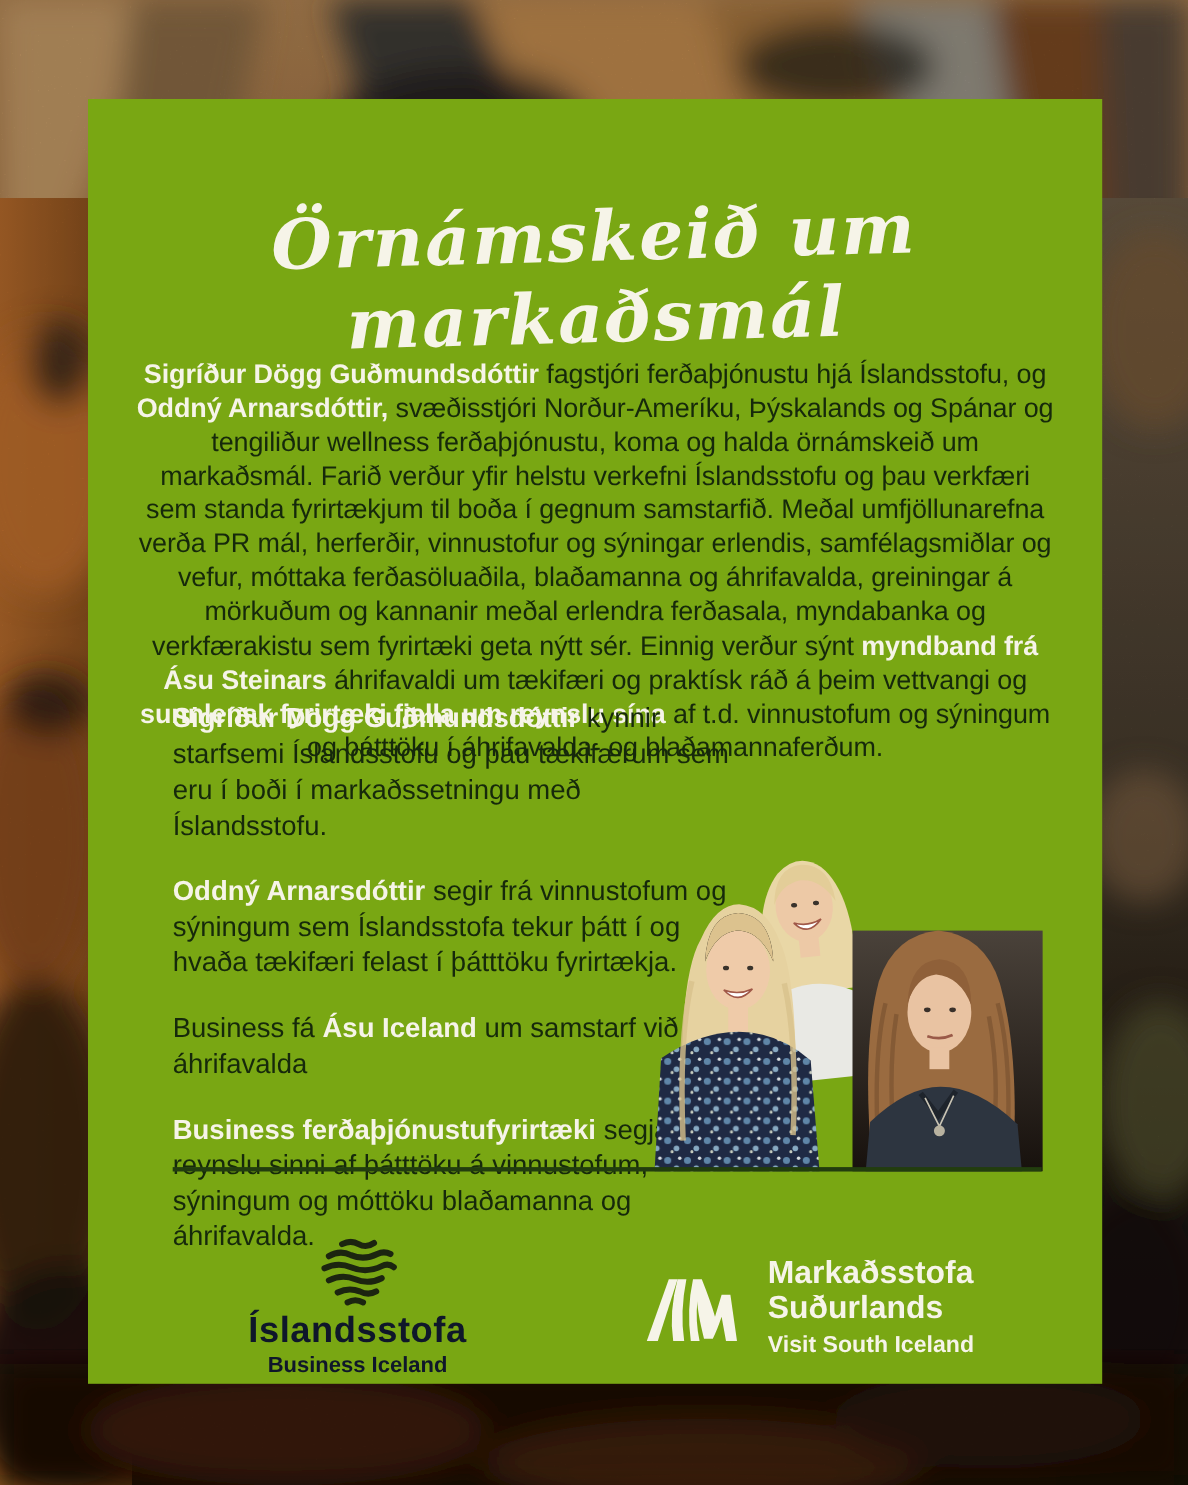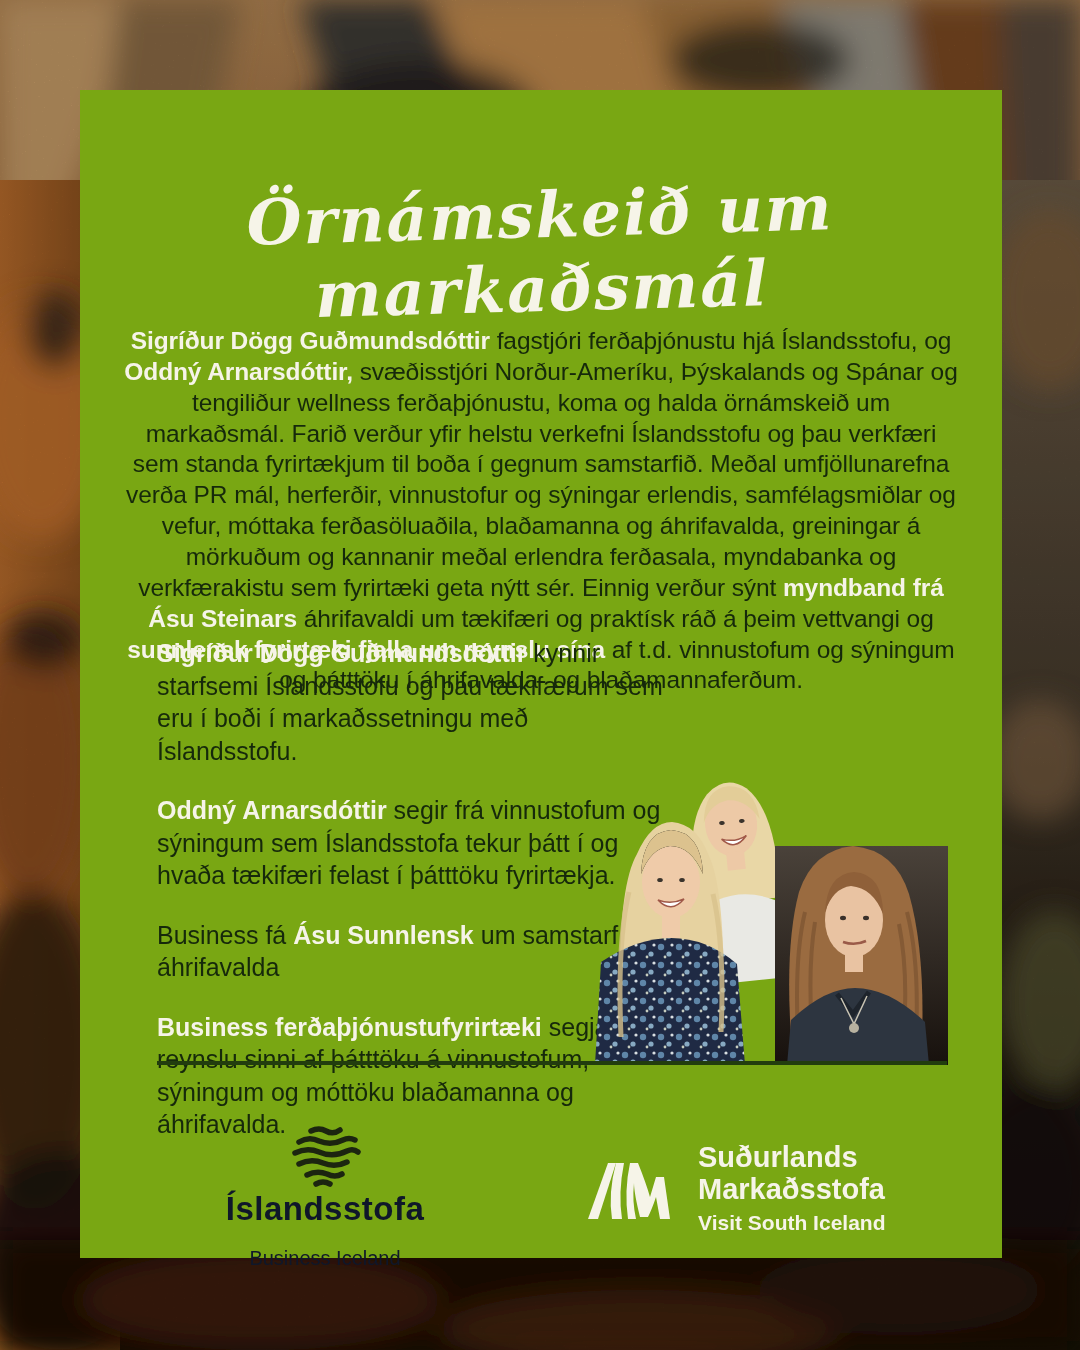--- a/index.html
+++ b/index.html
@@ -28,21 +28,21 @@
   }
   .sections{position:absolute;left:77px;top:547px;width:507px;}
   .section{margin:0 0 27px 0;font-size:25px;line-height:1.3;color:var(--text-dark,#16290B);}
   .hl{color:var(--text-white,#F6F4E8);font-weight:700;}
   .speakers{position:absolute;left:505px;top:672px;width:363px;height:303px;display:block;}
   .divider{position:absolute;left:77px;top:971px;width:790px;height:4px;background:var(--divider,#223D0E);}
   .logos{position:absolute;left:0;top:1036px;width:922px;height:132px;}
   .logo-isl{position:absolute;left:128px;top:0;width:234px;text-align:center;color:#0f172a;}
   .isl-icon{display:block;margin:0 auto 4px auto;}
   .isl-name{font-size:33px;font-weight:700;letter-spacing:0.5px;line-height:1.05;}
-  .isl-tag{font-size:20px;font-weight:400;margin-top:20px;}
+  .isl-tag{font-size:20px;font-weight:700;margin-top:3px;}
   .logo-mss{position:absolute;left:506px;top:16px;display:flex;align-items:center;gap:26px;color:var(--text-white,#F6F4E8);}
   .mss-name{font-size:29px;font-weight:700;line-height:1.1;}
   .mss-tag{font-size:21px;font-weight:700;margin-top:5px;}
 </style>
 </head>
 <body>
 
 <div class="canvas">
 
   <svg class="bg" viewBox="0 0 1080 1350" preserveAspectRatio="none">
@@ -119,21 +119,21 @@
 
   <div class="card">
 
     <h1 class="title">Örnámskeið um markaðsmál</h1>
 
     <p class="intro"><span class="hl">Sigríður Dögg Guðmundsdóttir</span><span> fagstjóri ferðaþjónustu hjá Íslandsstofu, og </span><span class="hl">Oddný Arnarsdóttir,</span><span> svæðisstjóri Norður-Ameríku, Þýskalands og Spánar og tengiliður wellness ferðaþjónustu, koma og halda örnámskeið um markaðsmál. Farið verður yfir helstu verkefni Íslandsstofu og þau verkfæri sem standa fyrirtækjum til boða í gegnum samstarfið. Meðal umfjöllunarefna verða PR mál, herferðir, vinnustofur og sýningar erlendis, samfélagsmiðlar og vefur, móttaka ferðasöluaðila, blaðamanna og áhrifavalda, greiningar á mörkuðum og kannanir meðal erlendra ferðasala, myndabanka og verkfærakistu sem fyrirtæki geta nýtt sér. Einnig verður sýnt </span><span class="hl">myndband frá Ásu Steinars</span><span> áhrifavaldi um tækifæri og praktísk ráð á þeim vettvangi og </span><span class="hl">sunnlensk fyrirtæki fjalla um reynslu sína</span><span> af t.d. vinnustofum og sýningum og þátttöku í áhrifavalda- og blaðamannaferðum.</span></p>
 
     <div class="sections">
       <p class="section"><span class="hl">Sigríður Dögg Guðmundsdóttir</span><span> kynnir starfsemi Íslandsstofu og þau tækifærum sem eru í boði í markaðssetningu með Íslandsstofu.</span></p>
       <p class="section"><span class="hl">Oddný Arnarsdóttir</span><span> segir frá vinnustofum og sýningum sem Íslandsstofa tekur þátt í og hvaða tækifæri felast í þátttöku fyrirtækja.</span></p>
-      <p class="section"><span>Business fá </span><span class="hl">Ásu Sunnlensk</span><span> um samstarf við áhrifavalda</span></p>
+      <p class="section"><span>Business fá </span><span class="hl">Ásu Iceland</span><span> um samstarf við áhrifavalda</span></p>
       <p class="section"><span class="hl">Business ferðaþjónustufyrirtæki</span><span> segja frá reynslu sinni af þátttöku á vinnustofum, sýningum og móttöku blaðamanna og áhrifavalda.</span></p>
     </div>
 
     <svg class="speakers" viewBox="0 0 363 303">
       <defs>
         <pattern id="floral" width="18" height="18" patternUnits="userSpaceOnUse">
           <rect width="18" height="18" fill="#1F2A44"></rect>
           <circle cx="4" cy="5" r="3.2" fill="#5F86A8"></circle>
           <circle cx="12" cy="12" r="2.6" fill="#87A9C2"></circle>
           <circle cx="15" cy="3" r="1.6" fill="#D9DFE2"></circle>
@@ -207,21 +207,21 @@
 
       <div class="logo-mss">
         <svg width="86" height="70" viewBox="0 0 86 70">
           <g fill="#F6F4E8">
             <path d="M2,66 L22,10 L30,10 L12,66 Z"></path>
             <path d="M26,66 Q22,40 30,10 L38,10 Q32,40 36,66 Z"></path>
             <path d="M42,66 Q38,38 44,10 L52,10 Q60,30 64,44 L70,24 L78,24 L84,66 L74,66 L70,44 Q66,56 62,64 L54,64 Q48,40 48,30 Q46,48 50,66 Z"></path>
           </g>
         </svg>
         <div class="mss-text">
+          <div class="mss-name">Markaðsstofa</div>
           <div class="mss-name">Suðurlands</div>
-          <div class="mss-name">Markaðsstofa</div>
           <div class="mss-tag">Visit South Iceland</div>
         </div>
       </div>
 
     </div>
   </div>
 </div>
 
 </body></html>

